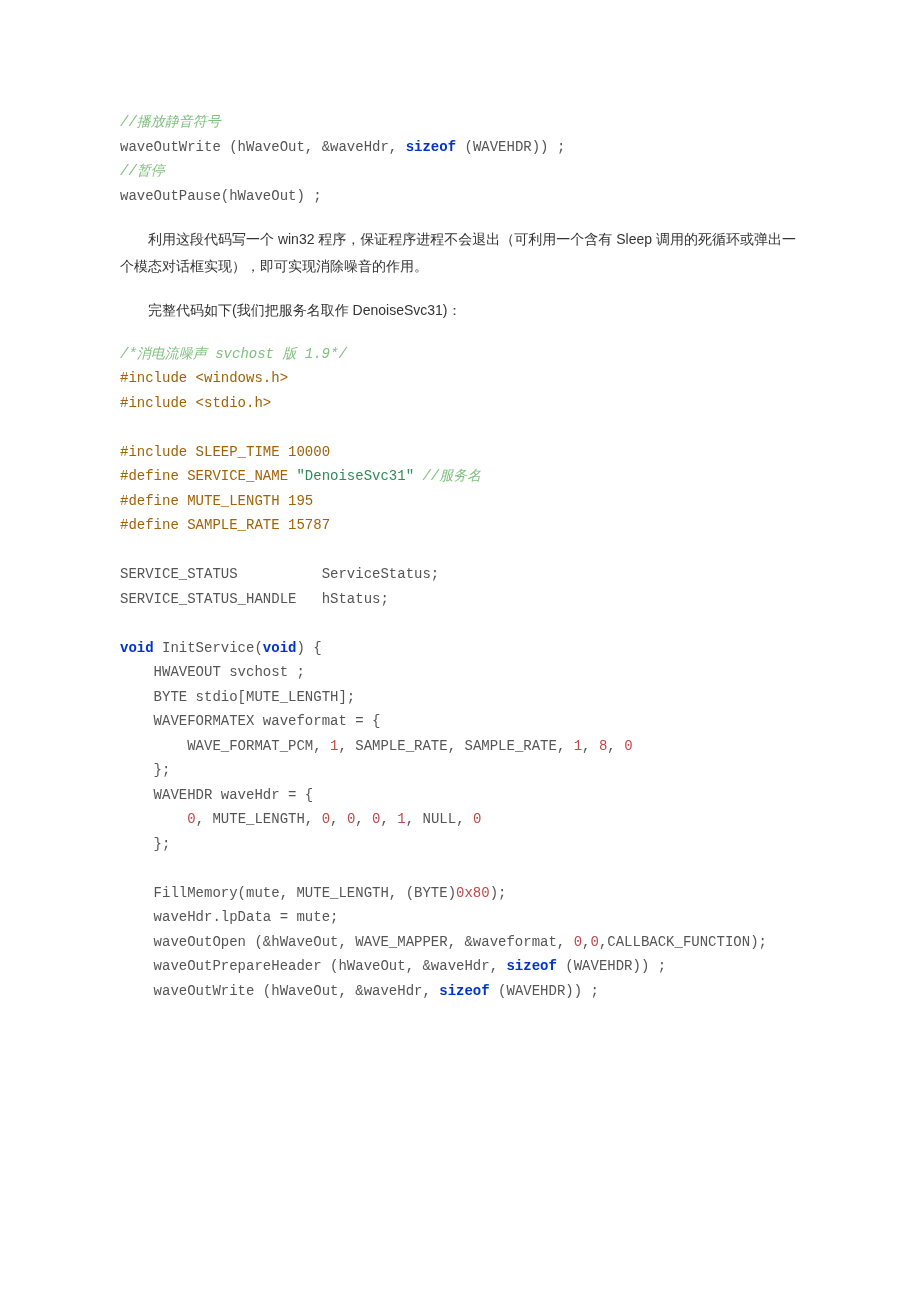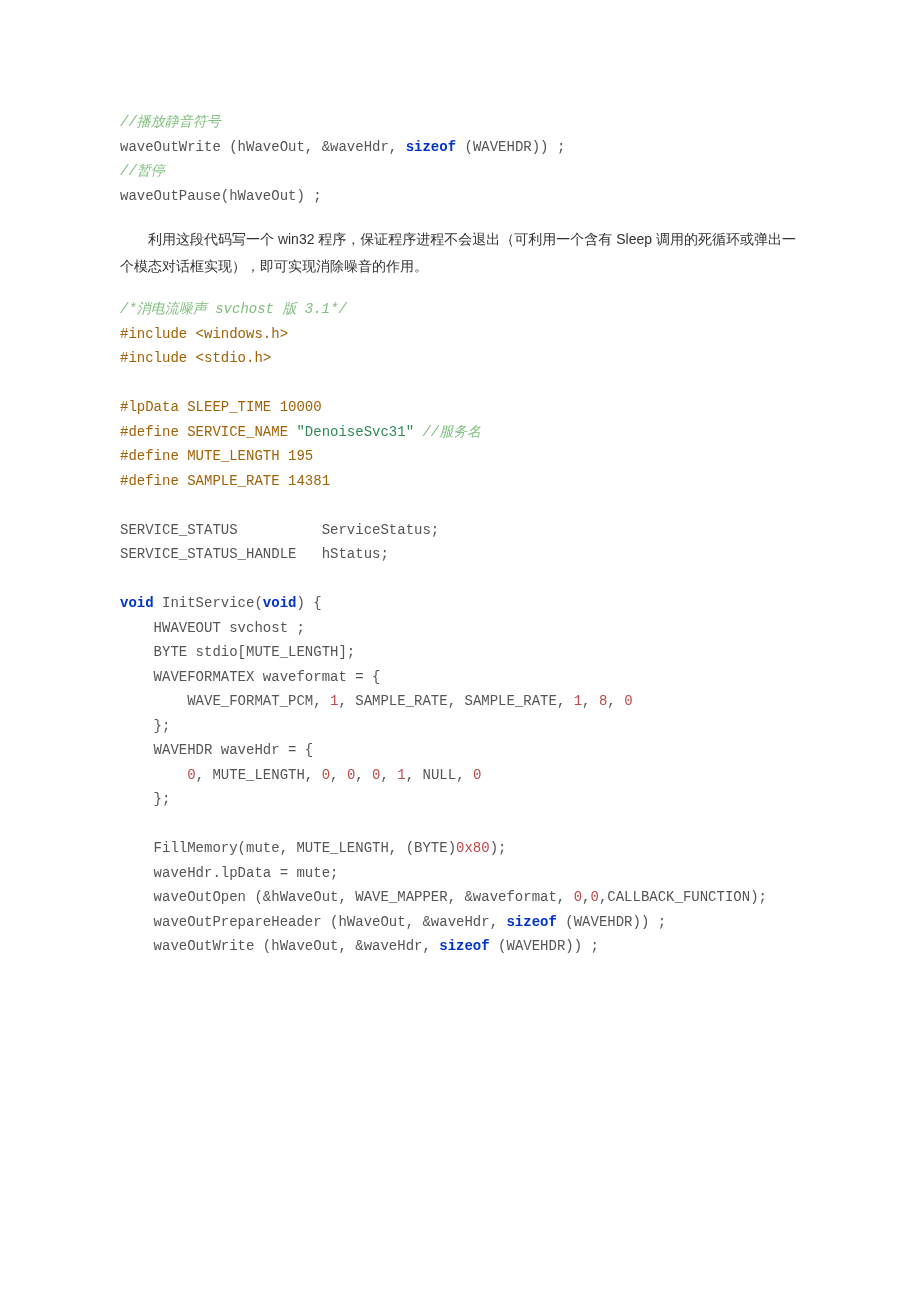--- a/index.html
+++ b/index.html
@@ -39,29 +39,30 @@
 
   <div class="code-block"><span class="comment">//播放静音符号</span>
 <span>waveOutWrite (hWaveOut, &amp;waveHdr, </span><span class="keyword">sizeof</span><span> (WAVEHDR)) ;</span>
 <span class="comment">//暂停</span>
 <span>waveOutPause(hWaveOut) ;</span></div>
 
   <p class="para">利用这段代码写一个 win32 程序，保证程序进程不会退出（可利用一个含有 Sleep 调用的死循环或弹出一个模态对话框实现），即可实现消除噪音的作用。</p>
 
 
 
+  <p class="para">完整代码如下(我们把服务名取作 DenoiseSvc31)：</p>
 
-  <div class="code-block"><span class="comment">/*消电流噪声 svchost 版 3.1*/</span>
+  <div class="code-block"><span class="comment">/*消电流噪声 svchost 版 1.9*/</span>
 <span class="preproc">#include &lt;windows.h&gt;</span>
 <span class="preproc">#include &lt;stdio.h&gt;</span>
 
-<span class="preproc">#lpData SLEEP_TIME 10000</span>
+<span class="preproc">#include SLEEP_TIME 10000</span>
 <span class="preproc">#define SERVICE_NAME </span><span class="string">"DenoiseSvc31"</span><span class="comment"> //服务名</span>
 <span class="preproc">#define MUTE_LENGTH 195</span>
-<span class="preproc">#define SAMPLE_RATE 14381</span>
+<span class="preproc">#define SAMPLE_RATE 15787</span>
 
 <span>SERVICE_STATUS          ServiceStatus;</span>
 <span>SERVICE_STATUS_HANDLE   hStatus;</span>
 
 <span class="keyword">void</span><span> InitService(</span><span class="keyword">void</span><span>) {</span>
 <span>    HWAVEOUT svchost ;</span>
 <span>    BYTE stdio[MUTE_LENGTH];</span>
 <span>    WAVEFORMATEX waveformat = {</span>
 <span>        WAVE_FORMAT_PCM, </span><span class="number">1</span><span>, SAMPLE_RATE, SAMPLE_RATE, </span><span class="number">1</span><span>, </span><span class="number">8</span><span>, </span><span class="number">0</span>
 <span>    };</span>

